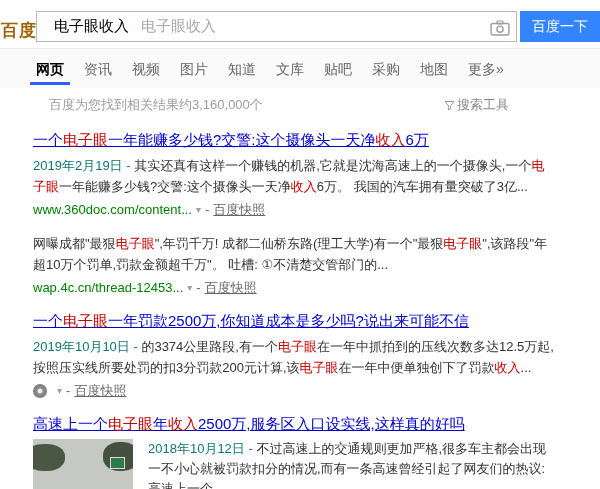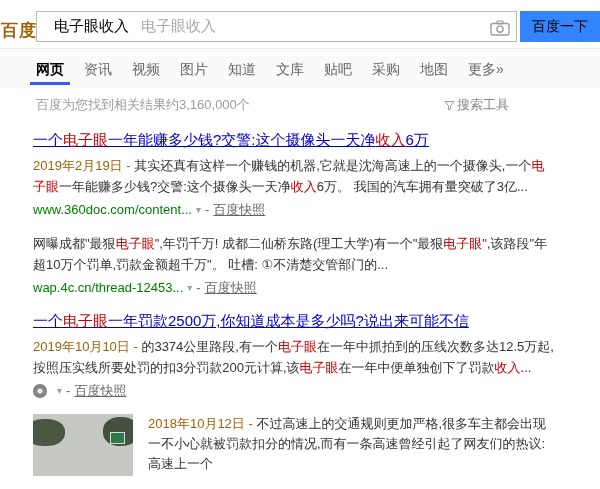--- a/index.html
+++ b/index.html
@@ -9,42 +9,42 @@
     -webkit-font-smoothing:antialiased;
   }
   
   .header{position:relative;height:48px;background:#fff;}
   .logo{position:absolute;left:1px;top:19px;font-size:17px;font-weight:bold;color:#a16207;letter-spacing:1px;cursor:pointer;}
   .searchbox{position:absolute;left:36px;top:11px;width:481px;height:31px;box-sizing:border-box;
     border:1px solid #b6b9c2;background:#fff;display:flex;align-items:center;padding:0 30px 0 17px;cursor:text;}
   .query{font-size:15px;color:#000;white-space:nowrap;}
   .suggest{font-size:15px;color:#a8a8a8;margin-left:12px;white-space:nowrap;}
   .camera{position:absolute;right:6px;top:8px;width:20px;height:16px;cursor:pointer;}
-  .btn{position:absolute;left:520px;top:11px;width:80px;height:31px;background:#3385ff;color:#000000;
+  .btn{position:absolute;left:520px;top:11px;width:80px;height:31px;background:#3385ff;color:#ffffff;
     border:none;font-size:14px;cursor:pointer;font-family:inherit;}
   
   .tabs{height:40px;box-sizing:border-box;background:#fafafa;border-top:1px solid #ebebeb;
     padding:11px 0 0 30px;white-space:nowrap;}
   .tab{display:inline-block;height:22px;line-height:18px;padding:0 6px;margin-right:8px;
     font-size:14px;color:#666;border-bottom:3px solid transparent;cursor:pointer;}
   .tab.active{color:#000;font-weight:bold;border-bottom-color:#315efb;}
   
-  .resultsbar{position:relative;margin-top:8px;height:18px;line-height:18px;padding-left:36px;
+  .resultsbar{position:relative;margin-top:8px;height:18px;line-height:18px;padding-left:49px;
     font-size:13px;color:#9c9c9c;}
   .tools{position:absolute;left:444px;top:0;color:#888;cursor:pointer;display:flex;align-items:center;}
   .tools svg{margin-right:2px;}
   
   main{padding:16px 30px 0 33px;}
   .result{margin-bottom:13px;}
   .rtitle{display:inline-block;font-size:15px;line-height:19px;color:#0000cc;
     text-decoration:underline;margin-bottom:6px;cursor:pointer;}
   .rtitle .hl{color:#c60000;}
   .snippet{font-size:13px;line-height:21px;color:#333;max-width:524px;}
   .snippet .hl{color:#c60000;}
-  .sdate{color:#a16207;}
+  .sdate{color:#0f766e;}
   .meta{display:flex;align-items:center;font-size:13px;line-height:20px;margin-top:3px;color:#666;}
   .url,.sname{color:#008000;text-decoration:none;cursor:pointer;}
   .caret{color:#9aa49a;font-size:10px;margin:0 4px;cursor:pointer;}
   .dash{color:#666;margin-right:4px;}
   .cache{color:#666;text-decoration:underline;cursor:pointer;}
   .sicon{width:14px;height:14px;border-radius:50%;margin-right:6px;flex:none;}
   .sicon.car-logo{background:radial-gradient(circle at 50% 50%,#e9e9e9 22%,#8f8f8f 28%,#6f6f6f 100%);}
   
   .row{display:flex;}
   .col{flex:1;}
@@ -98,21 +98,21 @@
         <span class="caret">▾</span>
         <span class="dash">-</span>
         <a class="cache">百度快照</a>
       </div></div>
     <div class="result"><a class="rtitle"><span>一个</span><span class="hl">电子眼</span><span>一年罚款2500万,你知道成本是多少吗?说出来可能不信</span></a><div class="snippet"><span class="sdate">2019年10月10日 - </span><span>的3374公里路段,有一个</span><span class="hl">电子眼</span><span>在一年中抓拍到的压线次数多达12.5万起,按照压实线所要处罚的扣3分罚款200元计算,该</span><span class="hl">电子眼</span><span>在一年中便单独创下了罚款</span><span class="hl">收入</span><span>...</span></div><div class="meta">
         <span class="sicon car-logo"></span>
         <span class="caret">▾</span>
         <span class="dash">-</span>
         <a class="cache">百度快照</a>
       </div></div>
-    <div class="result"><div class="row">
+    <div class="result"><a class="rtitle"><span>高速上一个</span><span class="hl">电子眼</span><span>年</span><span class="hl">收入</span><span>2500万,服务区入口设实线,这样真的好吗</span></a><div class="row">
         <div class="thumb">
           <div class="t-treeL"></div>
           <div class="t-treeR"></div>
           <div class="t-sign"></div>
         </div>
         <div class="col">
           <div class="snippet"><span class="sdate">2018年10月12日 - </span><span>不过高速上的交通规则更加严格,很多车主都会出现一不小心就被罚款扣分的情况,而有一条高速曾经引起了网友们的热议:高速上一个</span></div>
         </div>
       </div></div>
   </main>

